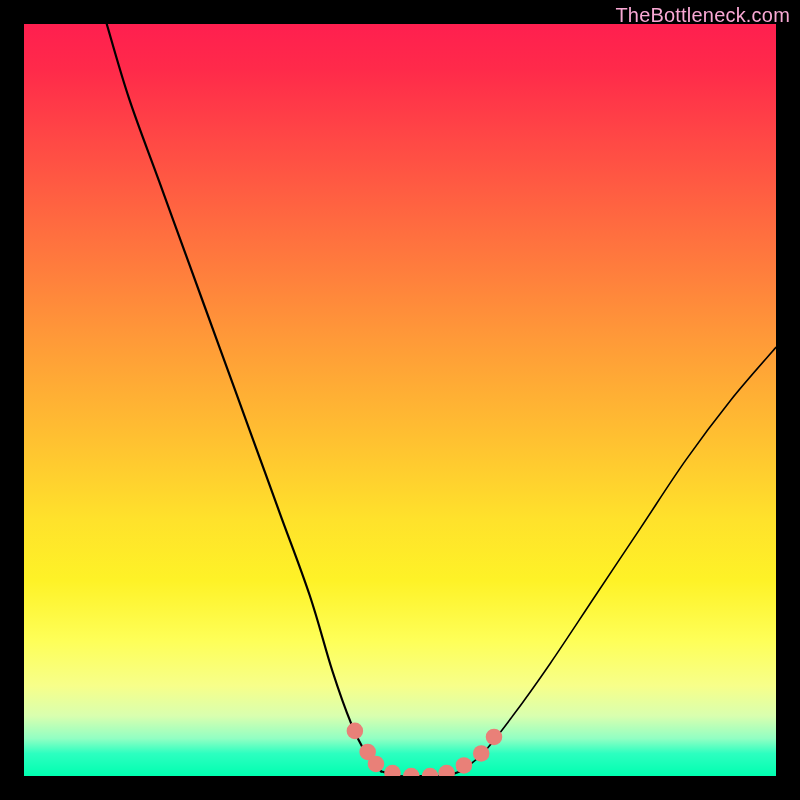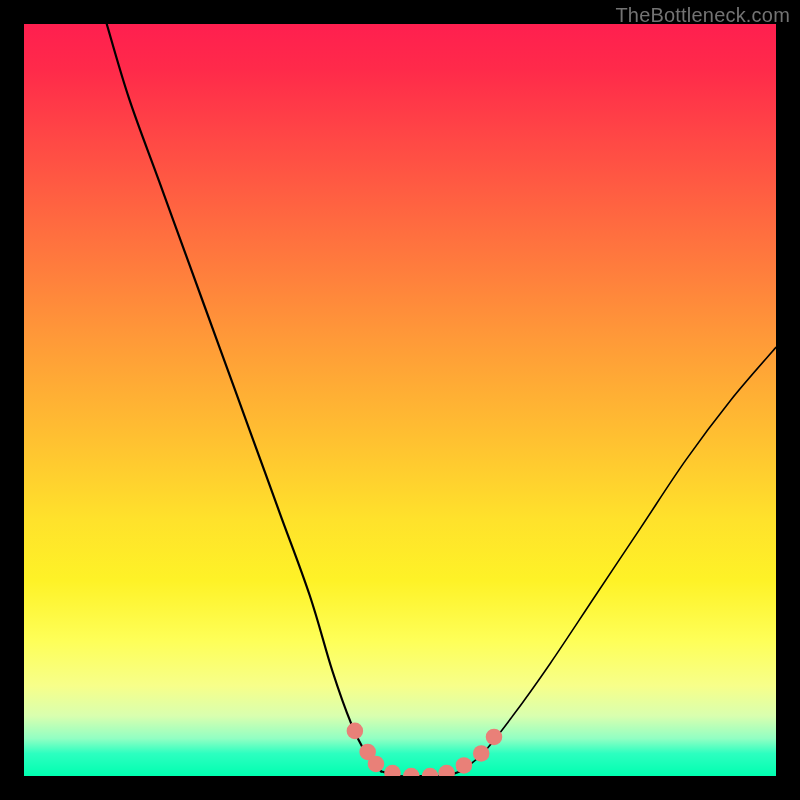--- a/index.html
+++ b/index.html
@@ -45,21 +45,21 @@
       #d9ffaf 92%,
       #92ffc3 95%,
       #2dffc0 97%,
       #00ffb0 100%
     );
   }
   .watermark {
     position: absolute;
     top: 4px;
     right: 10px;
-    color: #737373;
+    color: #f9a8d4;
     font-size: 20px;
     font-weight: 500;
     letter-spacing: 0.2px;
     user-select: none;
   }
   svg.curves {
     position: absolute;
     inset: 0;
   }
 </style>

